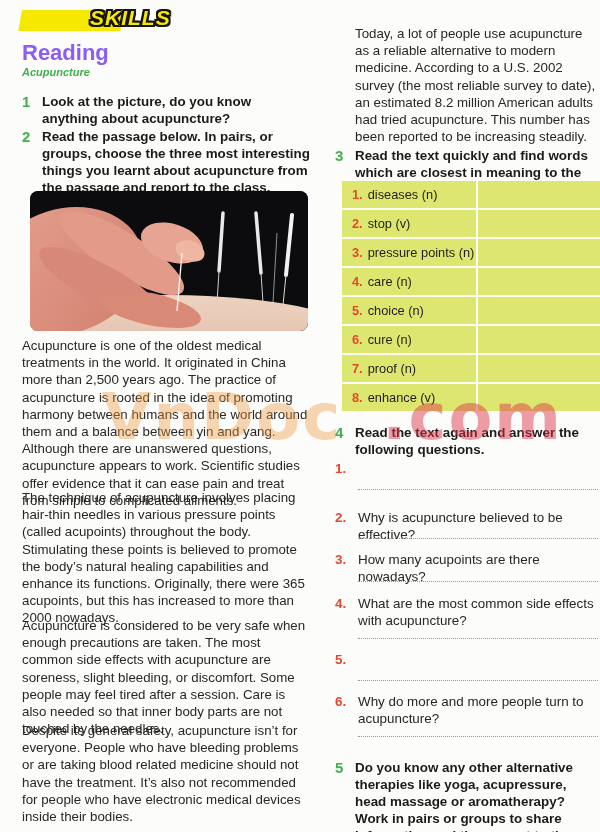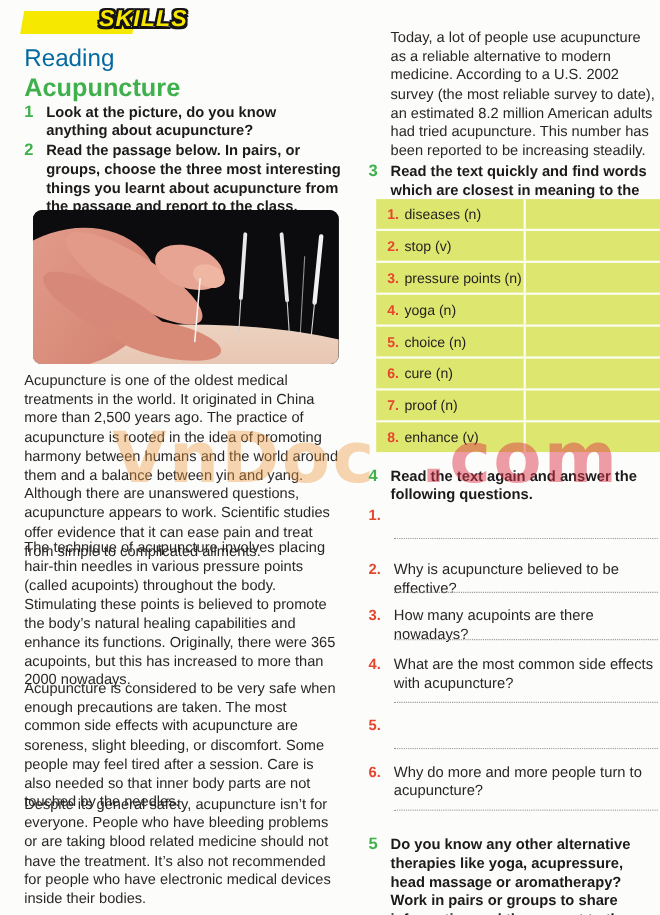--- a/index.html
+++ b/index.html
@@ -15,22 +15,22 @@
 
   
   .skills-stripe { position:absolute; left:0; top:10px; width:102px; height:21px;
     background:#f7e800; transform:skewX(-10deg); transform-origin:left top; }
   .skills-text { position:absolute; left:26px; top:6px;
     font-size:21px; font-weight:800; font-style:italic; letter-spacing:1px;
     color:#f7e800;
     text-shadow:-2px -2px 0 #151314, 2px -2px 0 #151314, -2px 2px 0 #151314,
                  2px 2px 0 #151314, 0 -2px 0 #151314, 0 2px 0 #151314,
                 -2px 0 0 #151314, 2px 0 0 #151314;padding-left:42px; }
-  .section-title { top:40px; left:0; font-size:22px; font-weight:400; color:#0369a1; }
-  .topic-title   { top:66px; left:0; font-size:23px; font-weight:800; color:#3fb14c; }
+  .section-title { top:40px; left:0; font-size:22px; font-weight:700; color:#8b5cf6; }
+  .topic-title   { top:66px; left:0; font-size:11px; font-weight:800; color:#3fb14c;font-style:italic; }
 
   
   .task { display:flex; gap:9px; }
   .task-num { color:#3fb14c; font-weight:800; font-size:15px; line-height:17px; min-width:11px; }
   .task-text { font-weight:700; font-size:13.4px; line-height:17px; color:#1d1a1b; }
 
   
   .para { font-size:13.3px; line-height:17.2px; color:#2a2627; }
 
   
@@ -152,21 +152,21 @@
     <div class="vrow">
       <div class="vcell-term">
           <span class="vnum">3.</span>
           <span>pressure points (n)</span>
         </div>
       <div class="vcell-answer"></div>
     </div>
     <div class="vrow">
       <div class="vcell-term">
           <span class="vnum">4.</span>
-          <span>yoga (n)</span>
+          <span>care (n)</span>
         </div>
       <div class="vcell-answer"></div>
     </div>
     <div class="vrow">
       <div class="vcell-term">
           <span class="vnum">5.</span>
           <span>choice (n)</span>
         </div>
       <div class="vcell-answer"></div>
     </div>

